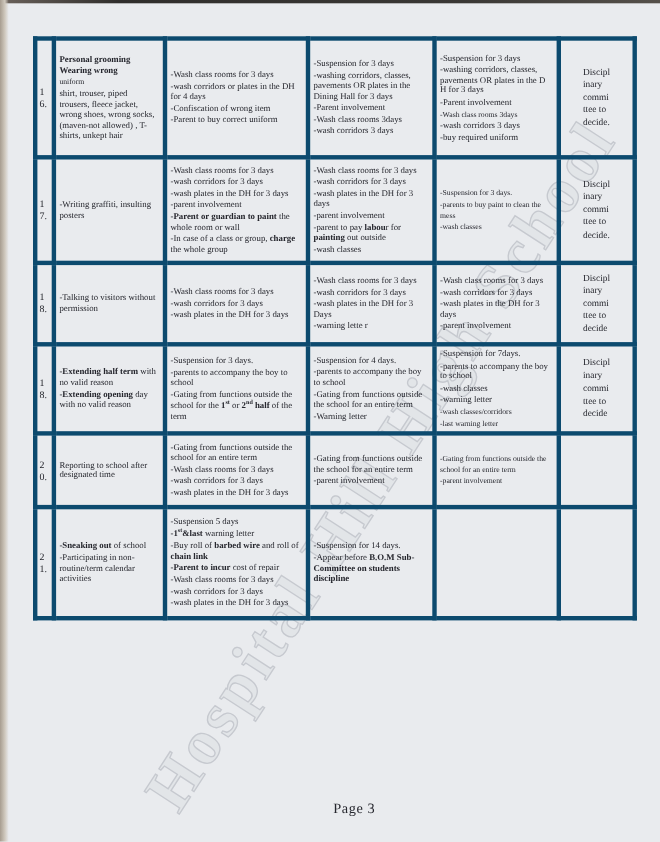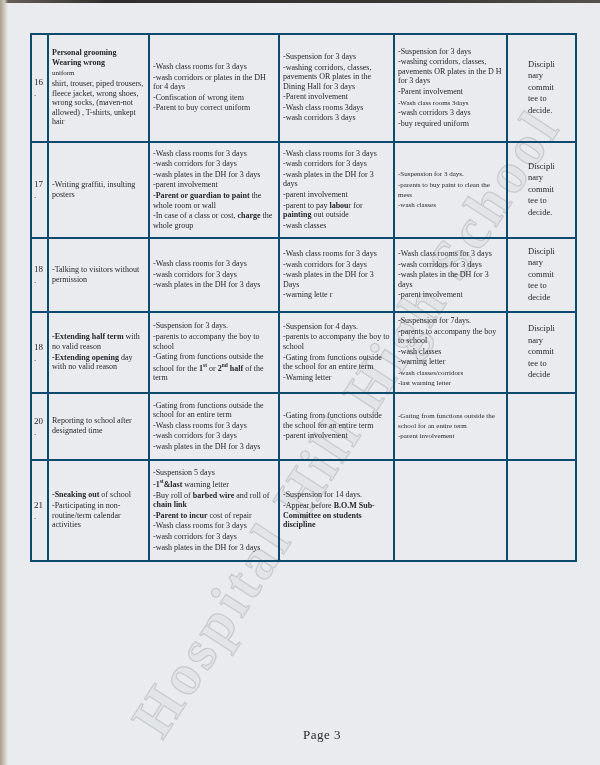--- a/index.html
+++ b/index.html
@@ -19,21 +19,21 @@
     font-size:58px;font-weight:bold;letter-spacing:4px;white-space:nowrap;
     color:rgba(170,174,182,0.10);
     -webkit-text-stroke:1.2px #c6c9cf;
     pointer-events:none;z-index:0;
   }
   table.disc{
     position:absolute;left:30px;top:33px;width:545px;z-index:1;
     border-collapse:collapse;table-layout:fixed;
   }
   td{
-    border:2px solid #0c4a6e;vertical-align:middle;
+    border:4px solid #0c4a6e;vertical-align:middle;
     padding:2px 3px;font-size:8px;line-height:1.2;
     background:transparent;word-wrap:break-word;
   }
   td.num{font-size:9px;padding-left:2px;margin-left:28px;}
   td.committee{font-size:8.5px;padding:3px 20px;line-height:1.35;}
   tr:nth-child(1){height:108px}
   tr:nth-child(2){height:96px}
   tr:nth-child(3){height:74px}
   tr:nth-child(4){height:81px}
   tr:nth-child(5){height:67px}
@@ -102,21 +102,21 @@
         <td class="num">17.</td>
         <td>
           <div class="item"><span>-Writing graffiti, insulting posters</span></div>
         </td>
         <td>
           <div class="item"><span>-Wash class rooms for 3 days</span></div>
           <div class="item"><span>-wash corridors for 3 days</span></div>
           <div class="item"><span>-wash plates in the DH for 3 days</span></div>
           <div class="item"><span>-parent involvement</span></div>
           <div class="item"><span class="b">-Parent or guardian to paint</span><span> the whole room or wall</span></div>
-          <div class="item"><span>-In case of a class or cost, </span><span class="b">charge</span><span> the whole group</span></div>
+          <div class="item"><span>-In case of a class or group, </span><span class="b">charge</span><span> the whole group</span></div>
         </td>
         <td>
           <div class="item"><span>-Wash class rooms for 3 days</span></div>
           <div class="item"><span>-wash corridors for 3 days</span></div>
           <div class="item"><span>-wash plates in the DH for 3 days</span></div>
           <div class="item"><span>-parent involvement</span></div>
           <div class="item"><span>-parent to pay </span><span class="b">labou</span><span>r for </span><span class="b">painting</span><span> out outside</span></div>
           <div class="item"><span>-wash classes</span></div>
         </td>
         <td>

